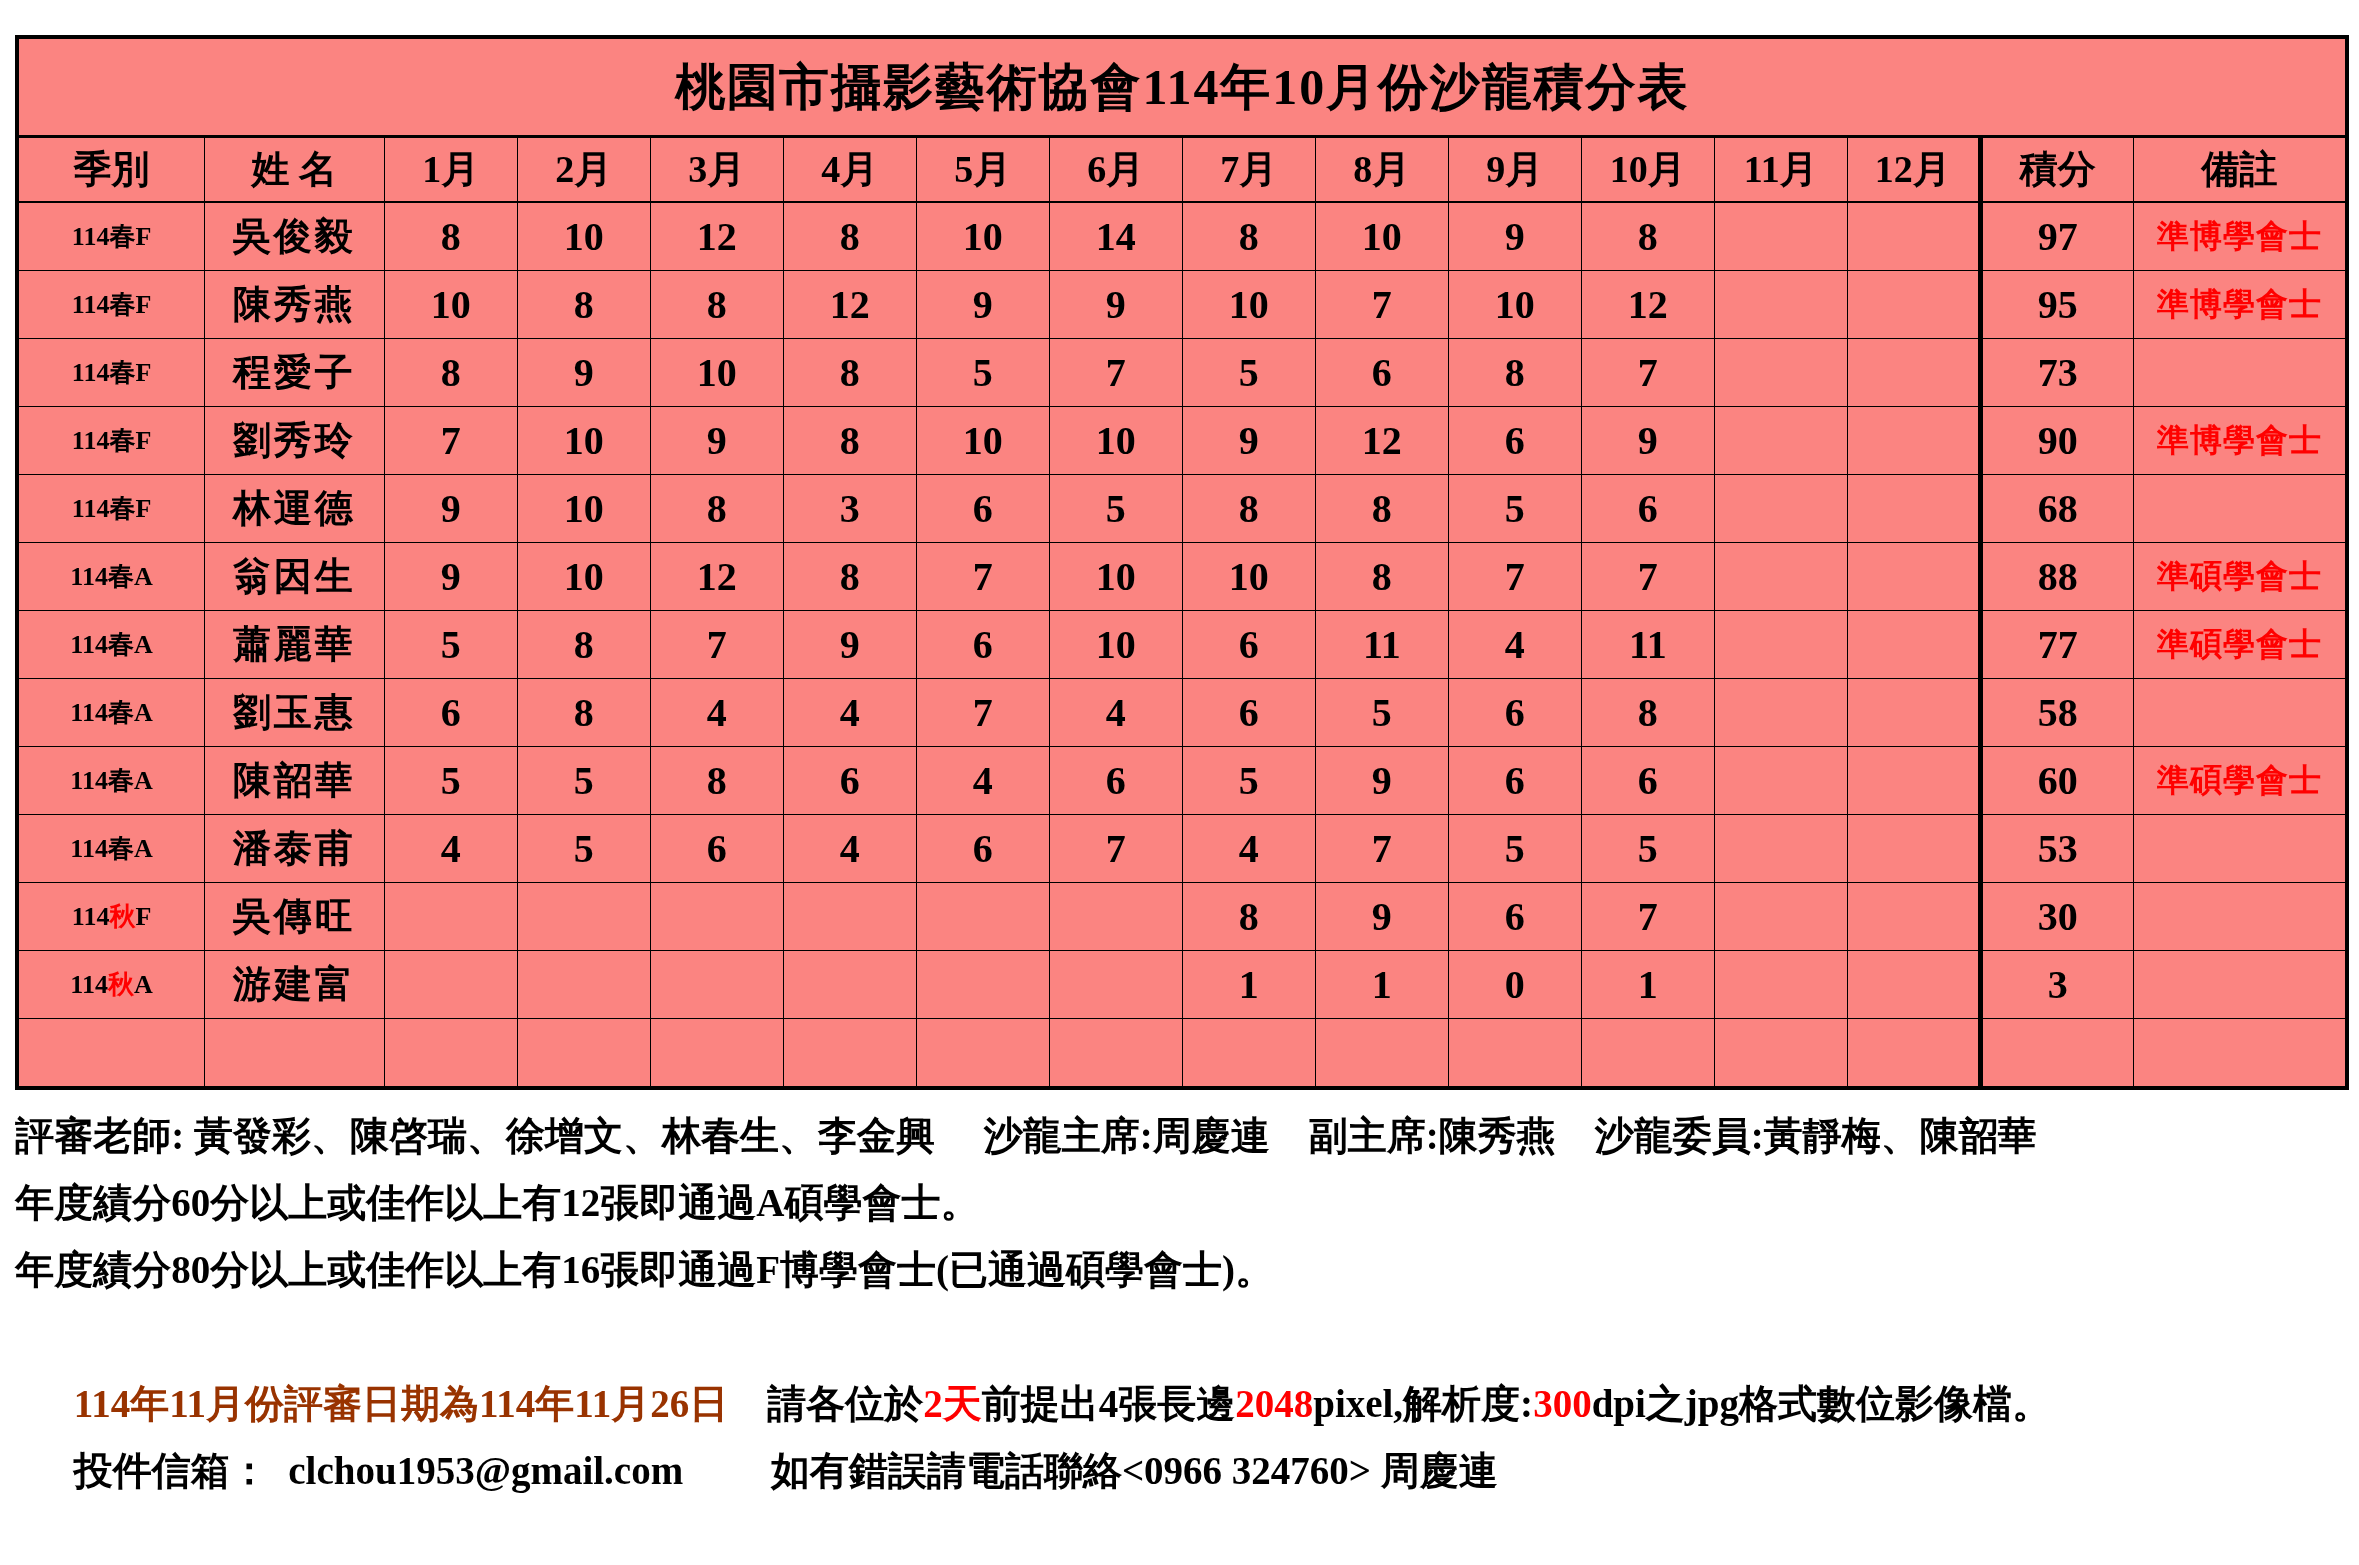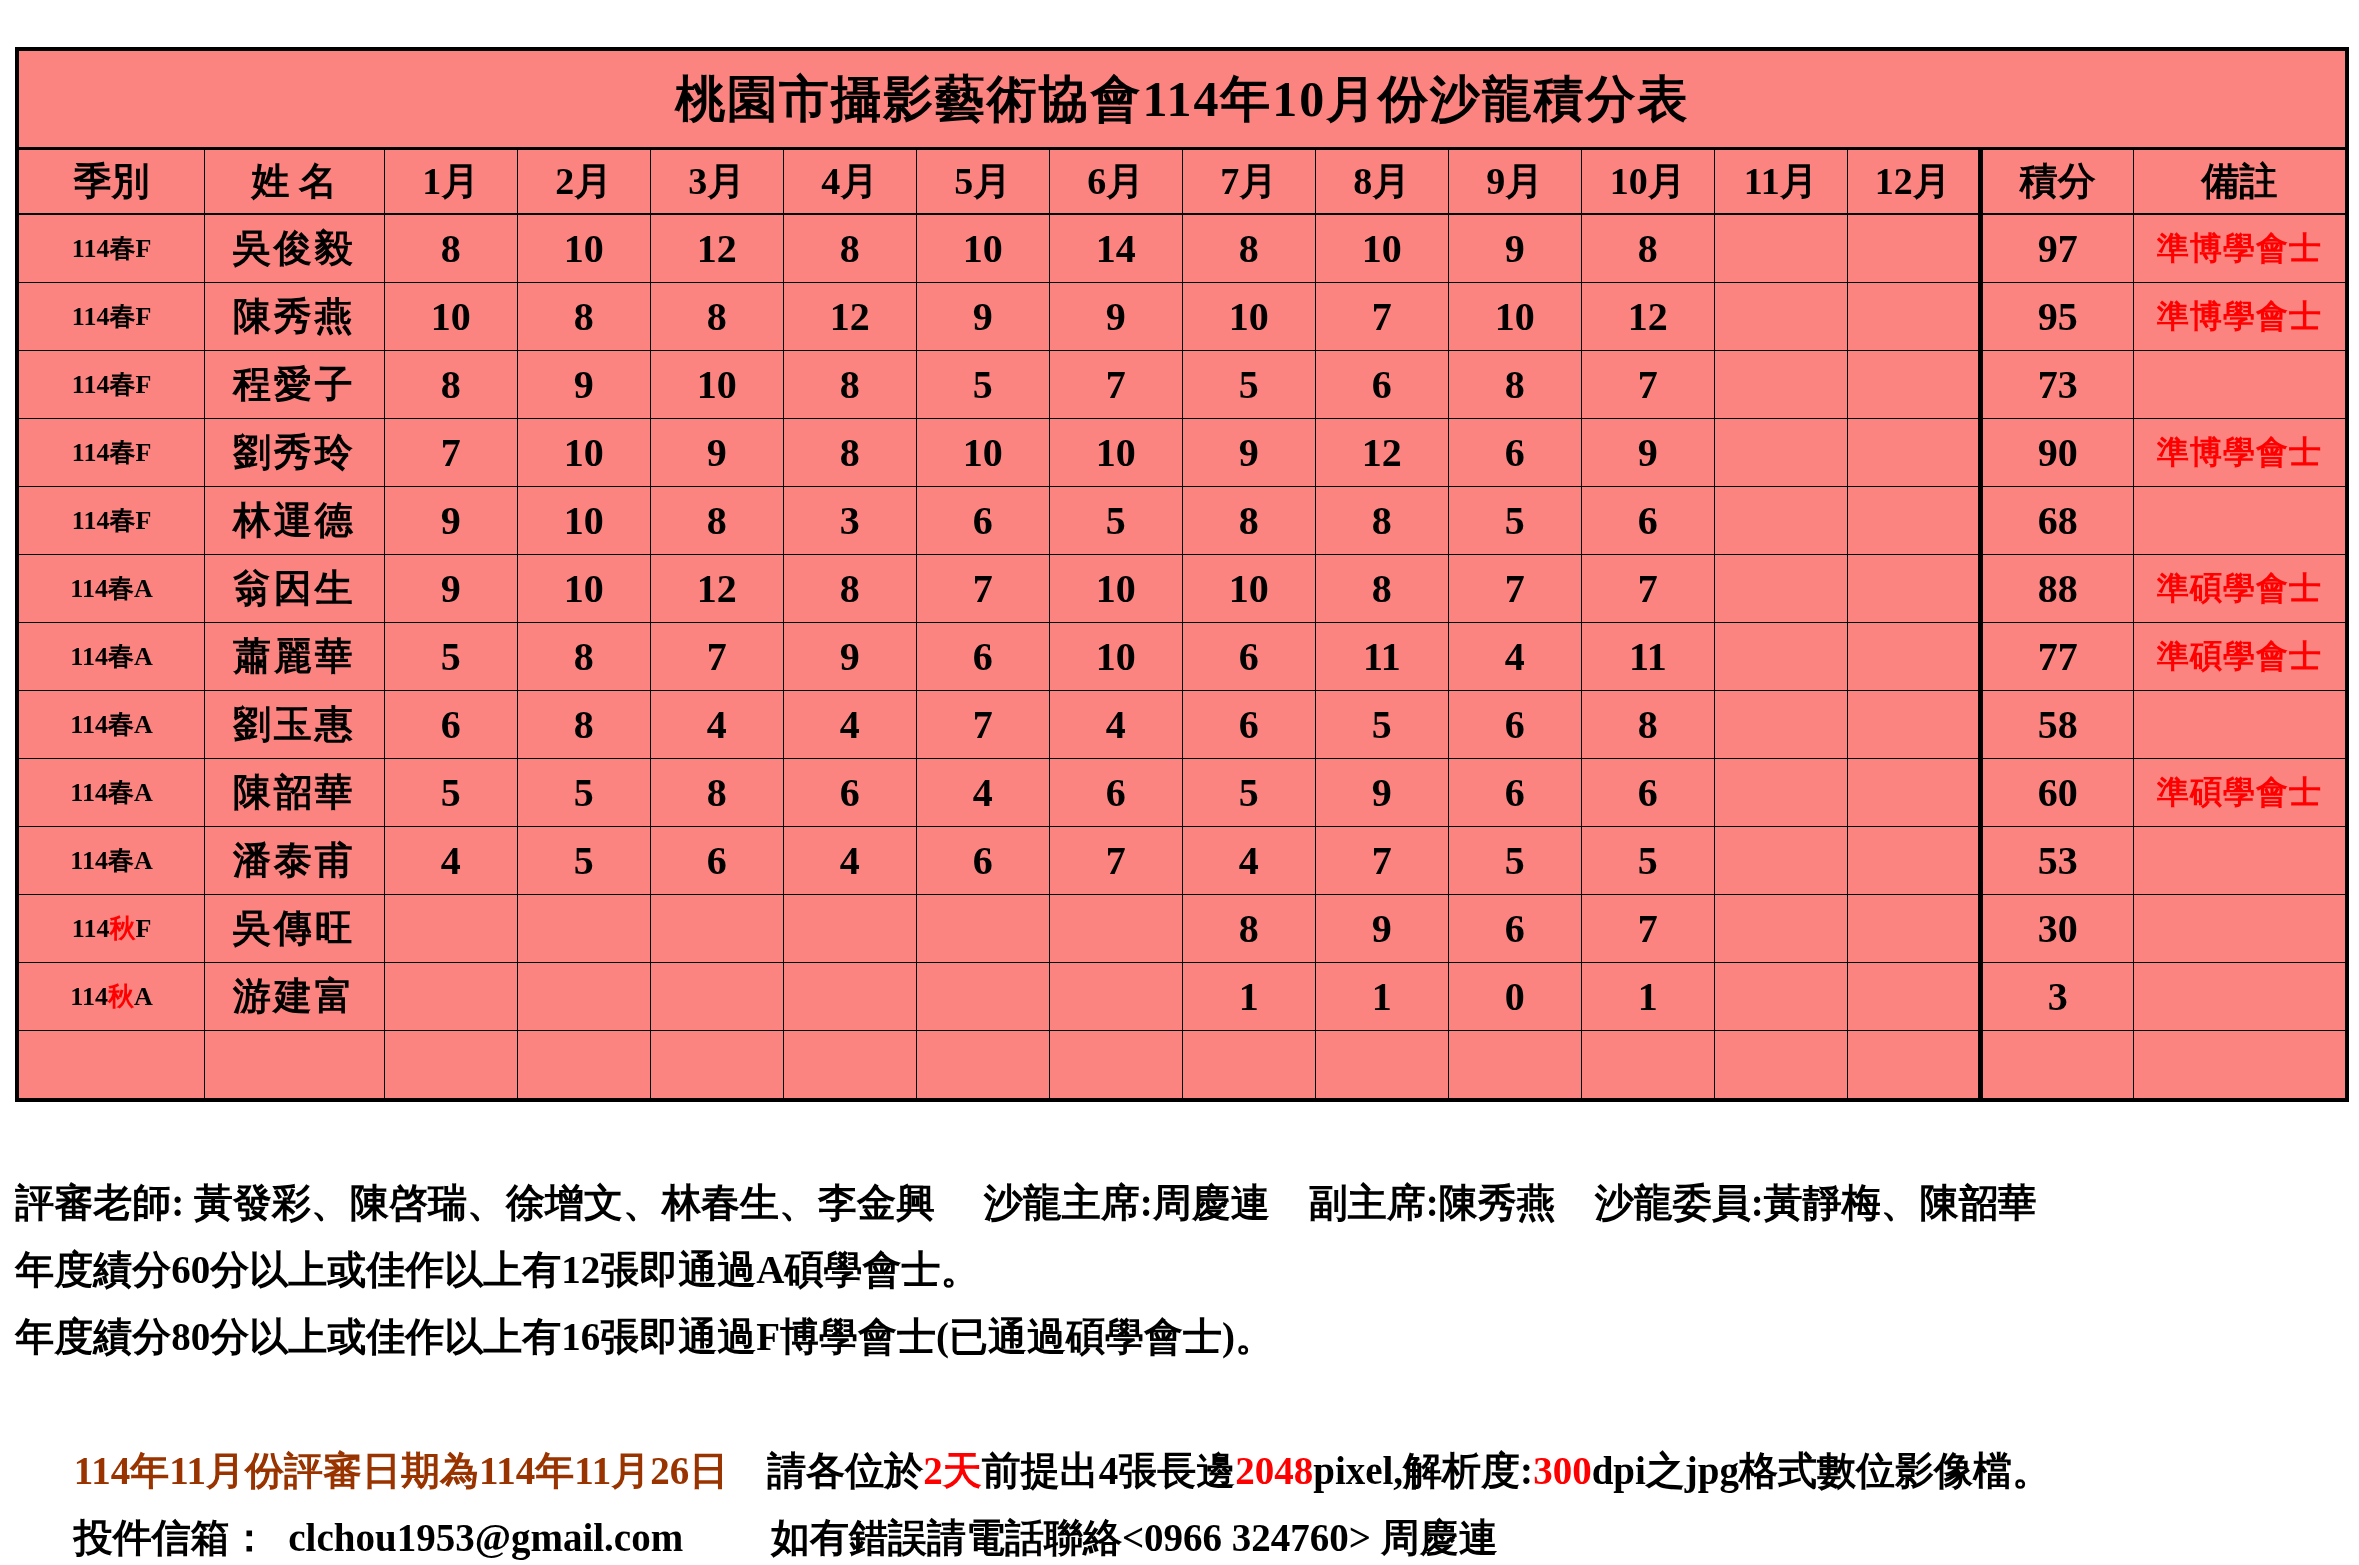--- a/index.html
+++ b/index.html
@@ -10,21 +10,20 @@
     color: var(--text, #000);
   }
   .sheet { position: absolute; inset: 0; }
 
   table.score {
     position: absolute; left: 15.3px; top: 35px;
     width: 2329px;
     border-collapse: collapse; table-layout: fixed;
     background: var(--table-bg, #FB8481);
     border: 4.8px solid var(--border, #000);
-    margin-top: 12px;
   }
   table.score td {
     border: 1.9px solid var(--border, #000);
     text-align: center; vertical-align: middle;
     overflow: hidden; padding: 0;
   }
   tr.title-row td {
     height: 96px; font-size: 50px; letter-spacing: 1.9px;
     border-bottom: 3.8px solid var(--border, #000);
   }
@@ -32,21 +31,21 @@
   #rows td { height: 67px; }
   td.c-season { font-size: 26px; }
   td.c-name   { font-size: 38px; letter-spacing: 2.9px; }
   td.c-num    { font-size: 40px; }
   td.c-remark { font-size: 32px; color: var(--red, #F00); letter-spacing: 1px; }
   .thickleft  { border-left: 5.7px solid var(--border, #000) !important; }
   .red        { color: var(--red, #F00); }
   .darkred    { color: var(--dark-red, #930); }
 
   .footer {
-    position: absolute; left: 15.3px; top: 1169px; width: 2332px;
+    position: absolute; left: 15.3px; top: 1102px; width: 2332px;
     font-size: 39px;
   }
   .fline { height: 67px; line-height: 67px; white-space: pre; }
 </style>
 </head>
 <body>
 
 <div class="sheet">
 
   <table class="score">

